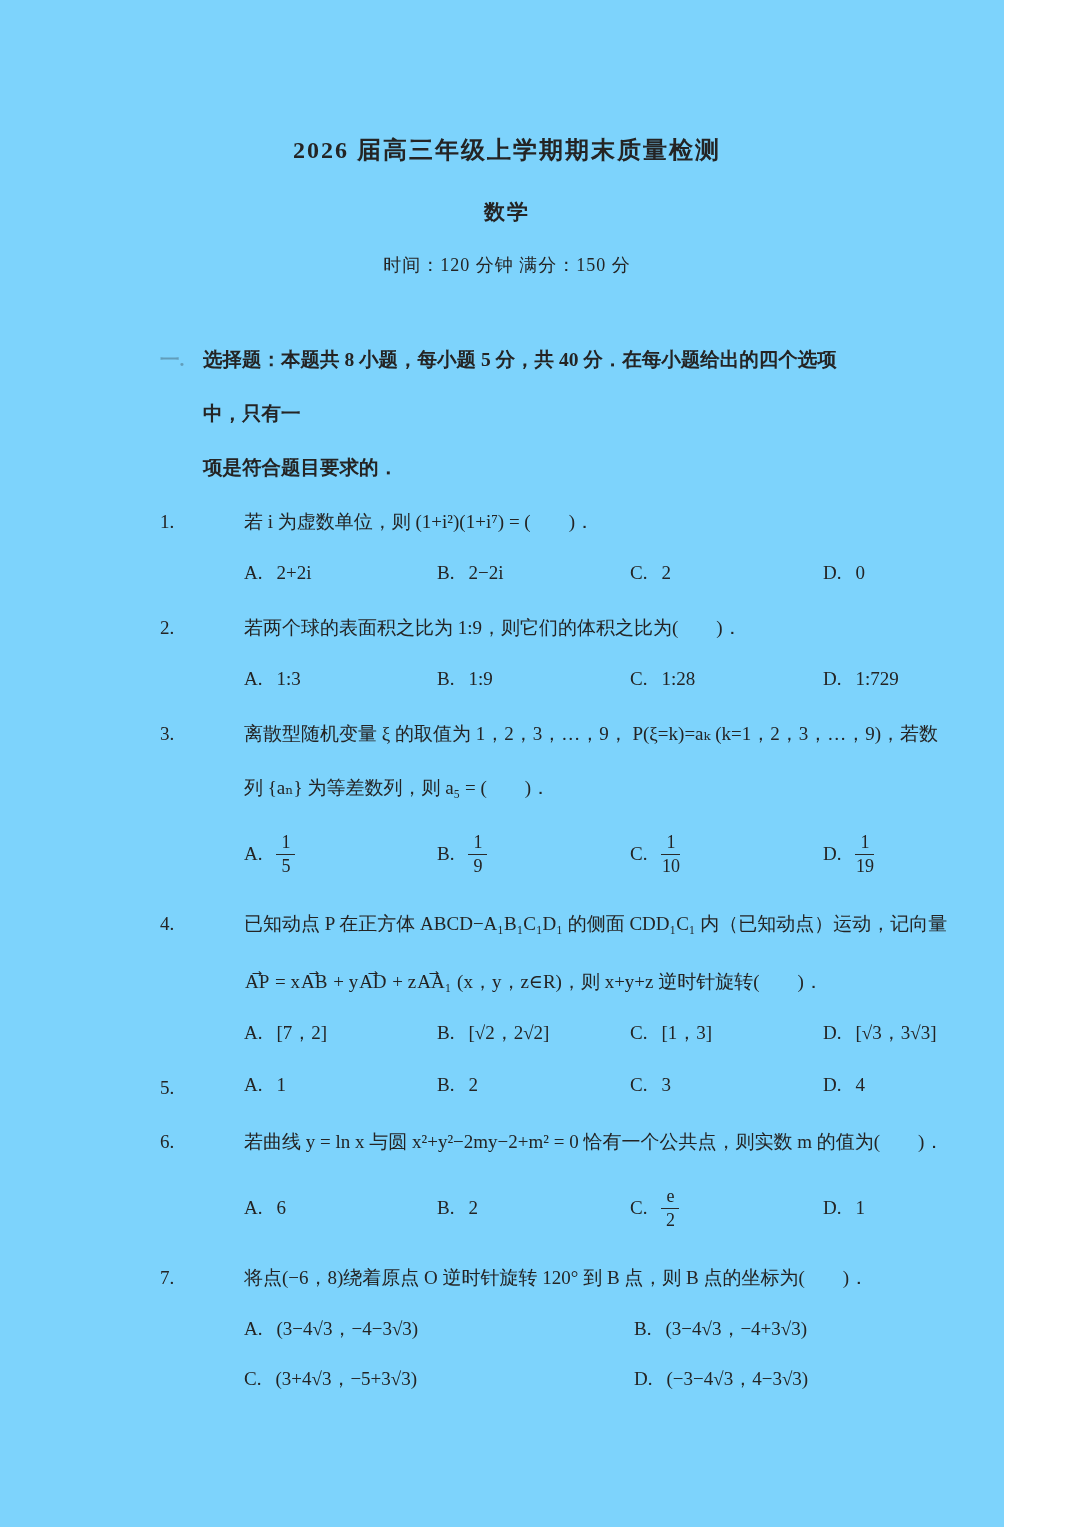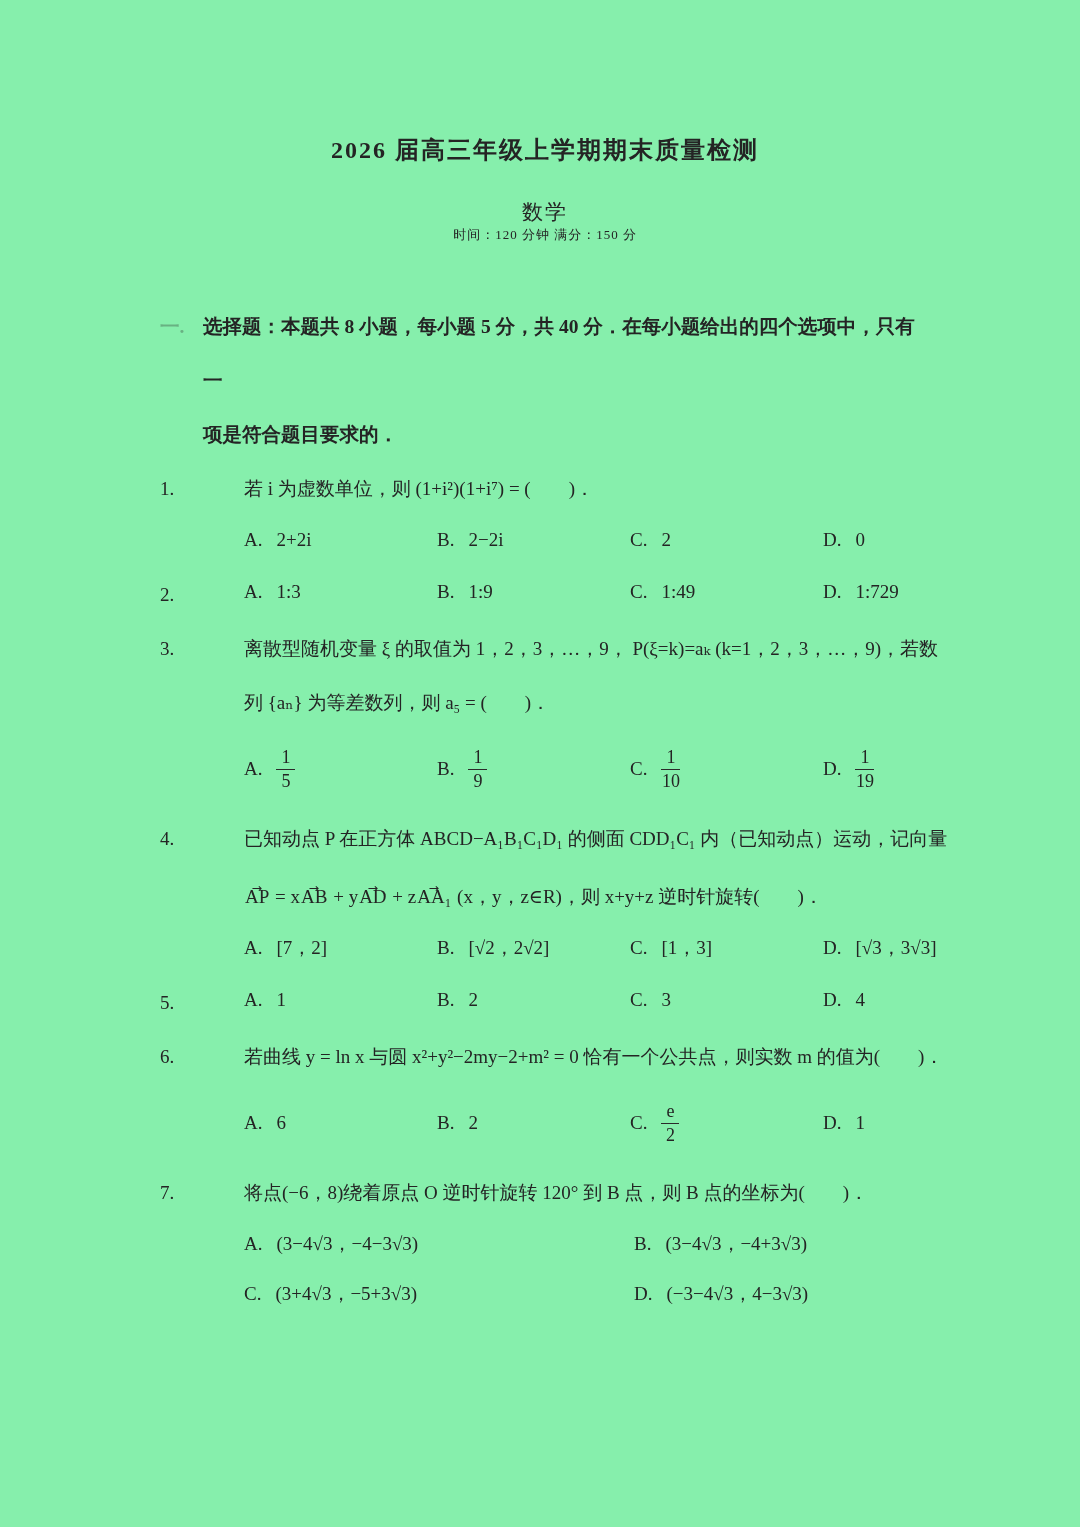--- a/index.html
+++ b/index.html
@@ -5,42 +5,43 @@
   html, body { margin: 0; padding: 0; }
   body {
     width: 1080px; height: 1527px;
     background: #ffffff;
     font-family: "Liberation Serif", "DejaVu Serif", serif;
     color: #242424;
     -webkit-font-smoothing: antialiased;
   }
   .page {
     position: relative;
-    width: 1080px; height: 1527px;
-    background: #86efac;
+    width: 1004px; height: 1527px;
+    background: #7dd3fc;
     overflow: hidden;
   }
   .content { padding: 134px 150px 0 160px; }
 
   .title {
     text-align: center;
     font-size: 24px;
     font-weight: 700;
     letter-spacing: 2px;
   }
   .subject {
     text-align: center;
     font-size: 21px;
-    font-weight: 400;
+    font-weight: 700;
     margin-top: 32px;
     letter-spacing: 2px;
   }
   .meta {
     text-align: center;
-    font-size: 13px;
+    font-size: 18px;
+    margin-top: 27px;
     letter-spacing: 1px;
   }
 
   .section {
     display: flex;
     margin-top: 56px;
     font-weight: 700;
     font-size: 19.5px;
     line-height: 54px;
   }
@@ -120,32 +121,33 @@
               <span class="olabel">D.</span>
               <span>0</span>
             </div>
         </div>
       </div>
     </div>
 
     <div class="q">
       <div class="qnum">2.</div>
       <div class="qbody">
+        <div class="stem">若两个球的表面积之比为 1:9，则它们的体积之比为(　　)．</div>
         <div class="opts">
           <div class="opt">
               <span class="olabel">A.</span>
               <span>1:3</span>
             </div>
           <div class="opt">
               <span class="olabel">B.</span>
               <span>1:9</span>
             </div>
           <div class="opt">
               <span class="olabel">C.</span>
-              <span>1:49</span>
+              <span>1:28</span>
             </div>
           <div class="opt">
               <span class="olabel">D.</span>
               <span>1:729</span>
             </div>
         </div>
       </div>
     </div>
 
     <div class="q">

